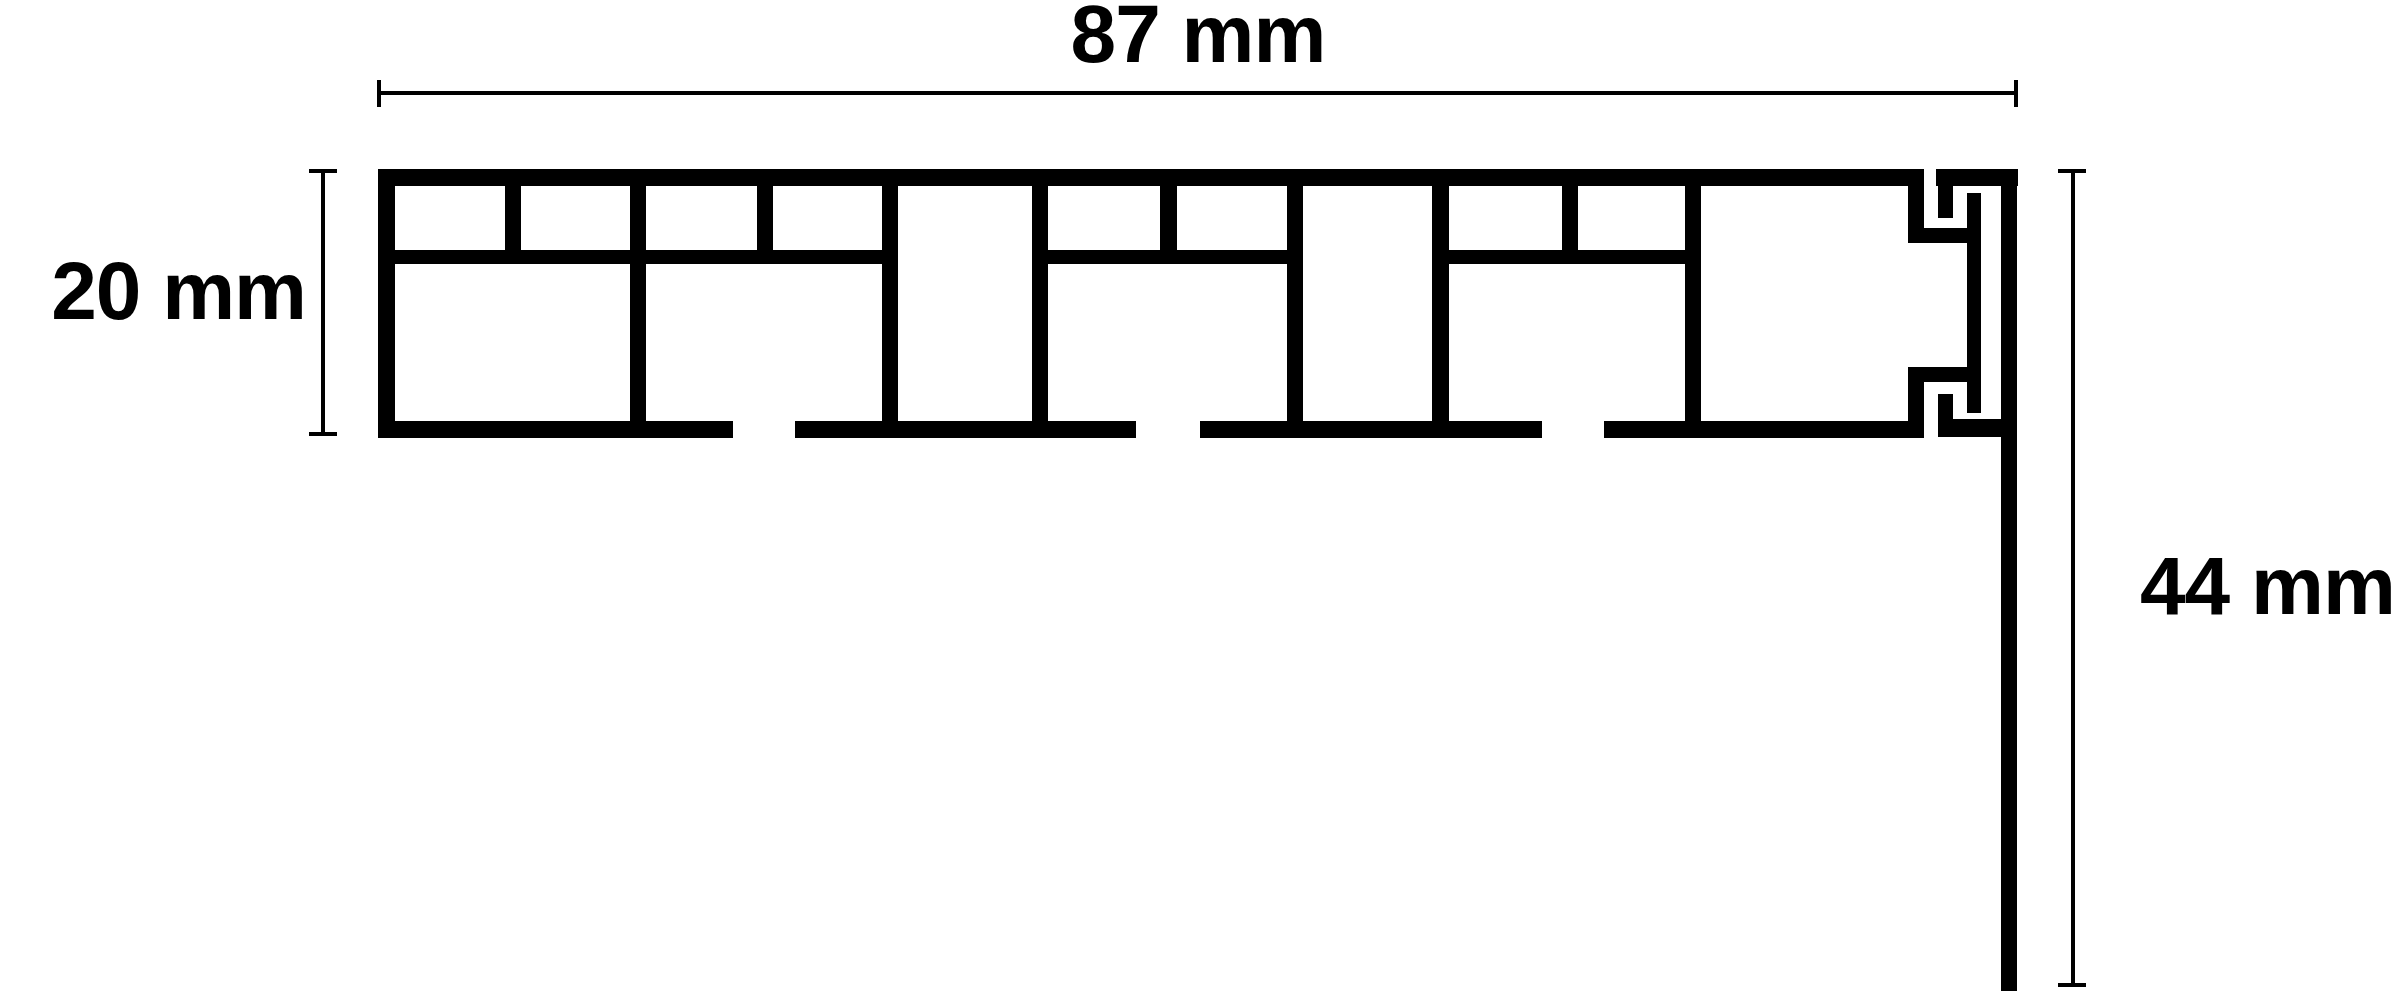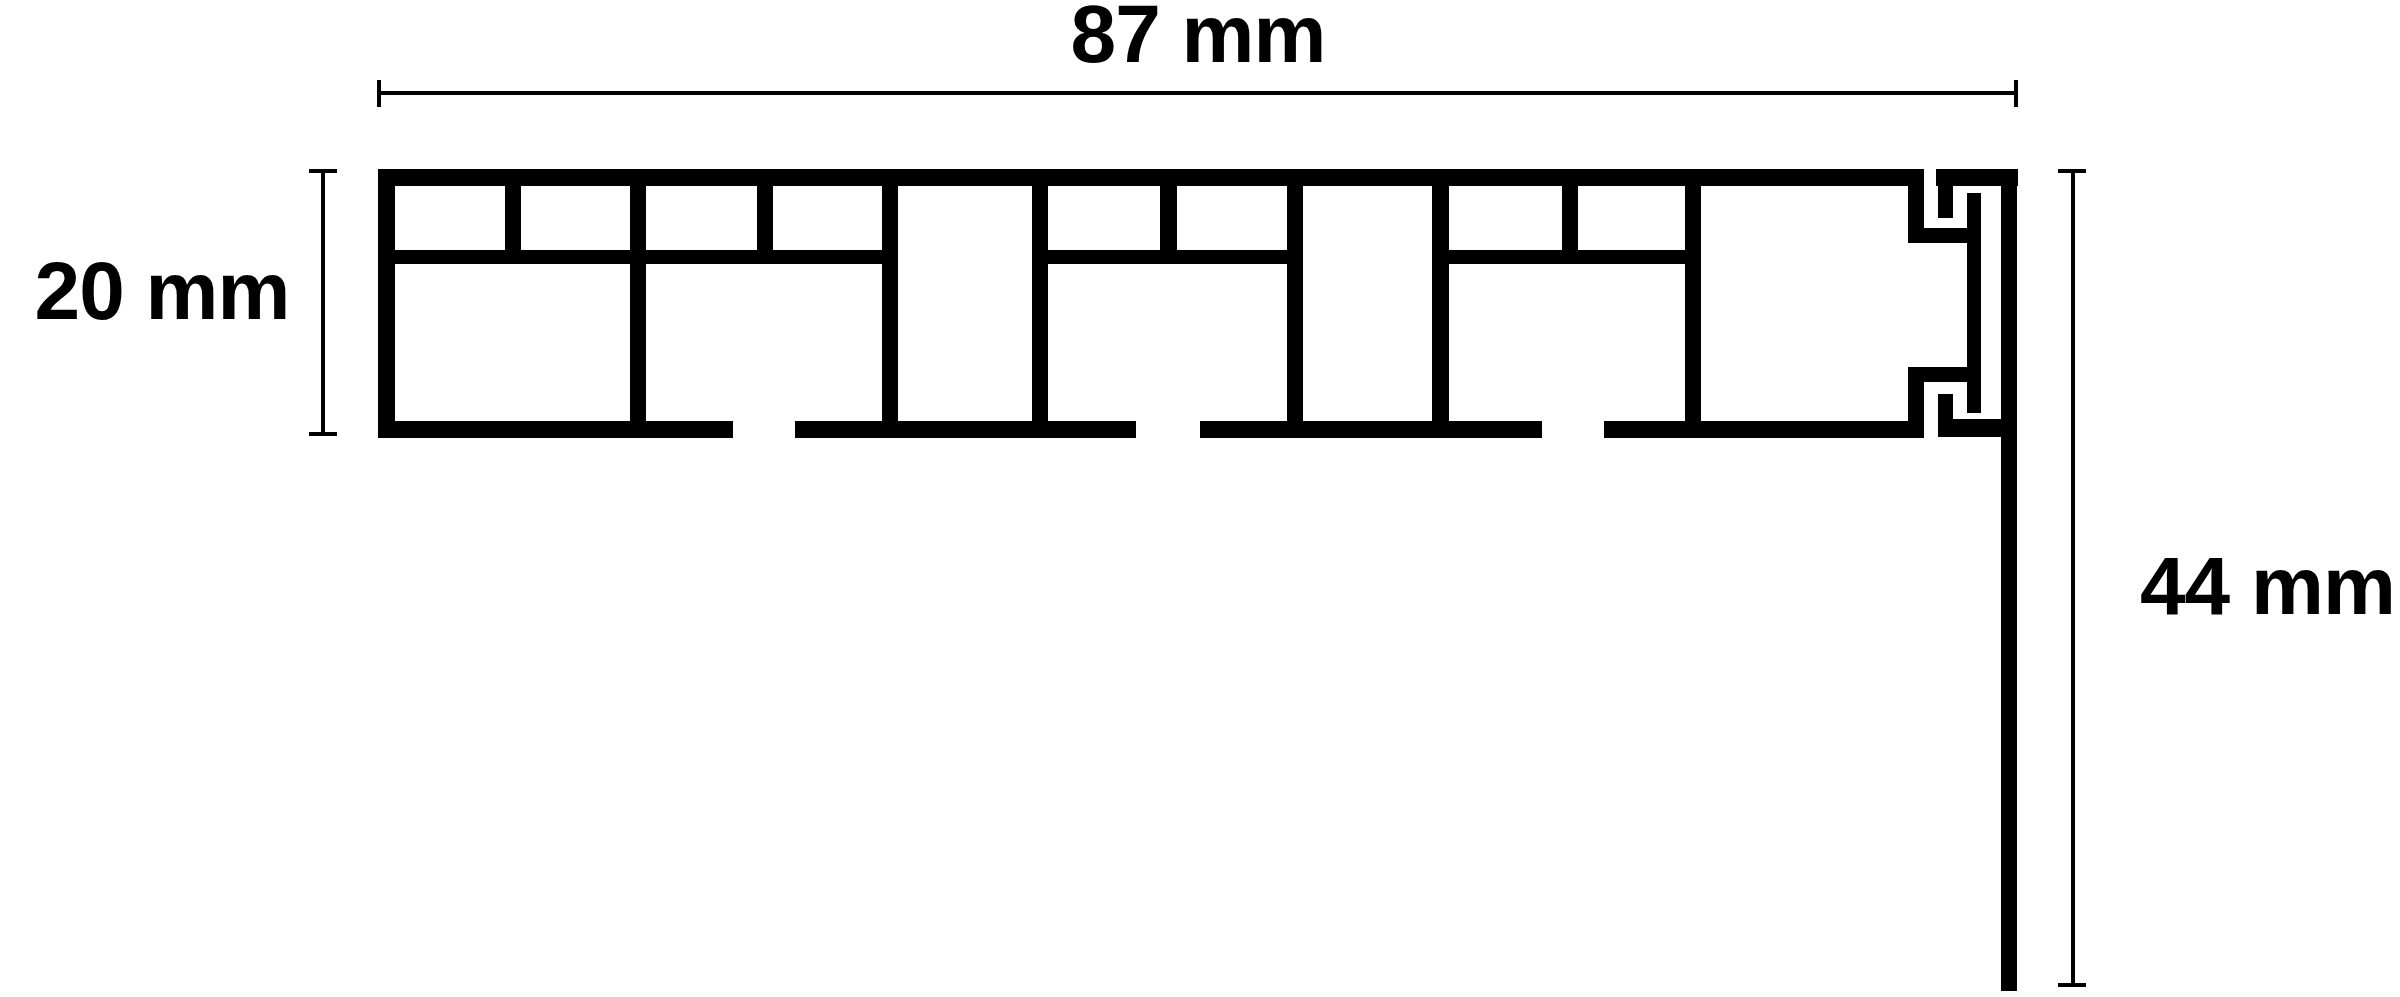--- a/index.html
+++ b/index.html
@@ -36,21 +36,21 @@
   }
   
   #dim-width-line   { left: 379px;  top: 91px;  width: 1638px; height: 4px; }
   #dim-width-tick-l { left: 377px;  top: 80px;  width: 4px;    height: 27px; }
   #dim-width-tick-r { left: 2014px; top: 80px;  width: 4px;    height: 27px; }
   #dim-width-label  { left: 379px;  top: -7px;  width: 1638px; text-align: center; }
   
   #dim-height-line   { left: 321px; top: 171px; width: 4px;  height: 264px; }
   #dim-height-tick-t { left: 309px; top: 169px; width: 28px; height: 4px; }
   #dim-height-tick-b { left: 309px; top: 432px; width: 28px; height: 4px; }
-  #dim-height-label  { left: 12px;   top: 250px; width: 300px; text-align: center; }
+  #dim-height-label  { left: 6px;   top: 250px; width: 300px; text-align: right; }
   
   #dim-drop-line   { left: 2071px; top: 171px; width: 4px;  height: 816px; }
   #dim-drop-tick-t { left: 2058px; top: 169px; width: 28px; height: 4px; }
   #dim-drop-tick-b { left: 2058px; top: 983px; width: 28px; height: 4px; }
   #dim-drop-label  { left: 2140px; top: 545px; width: 260px; text-align: left; }
 </style>
 </head>
 <body>
 
 <div id="canvas" style="width: 2400px; height: 997px; background: rgb(255, 255, 255);">

